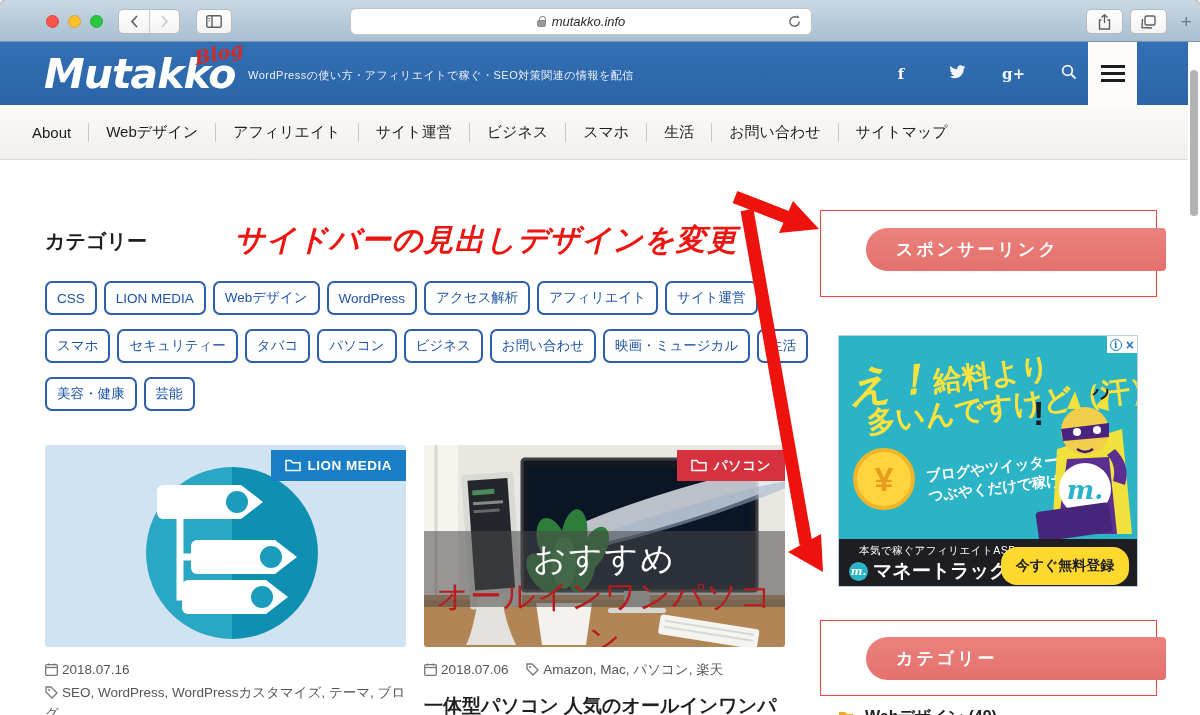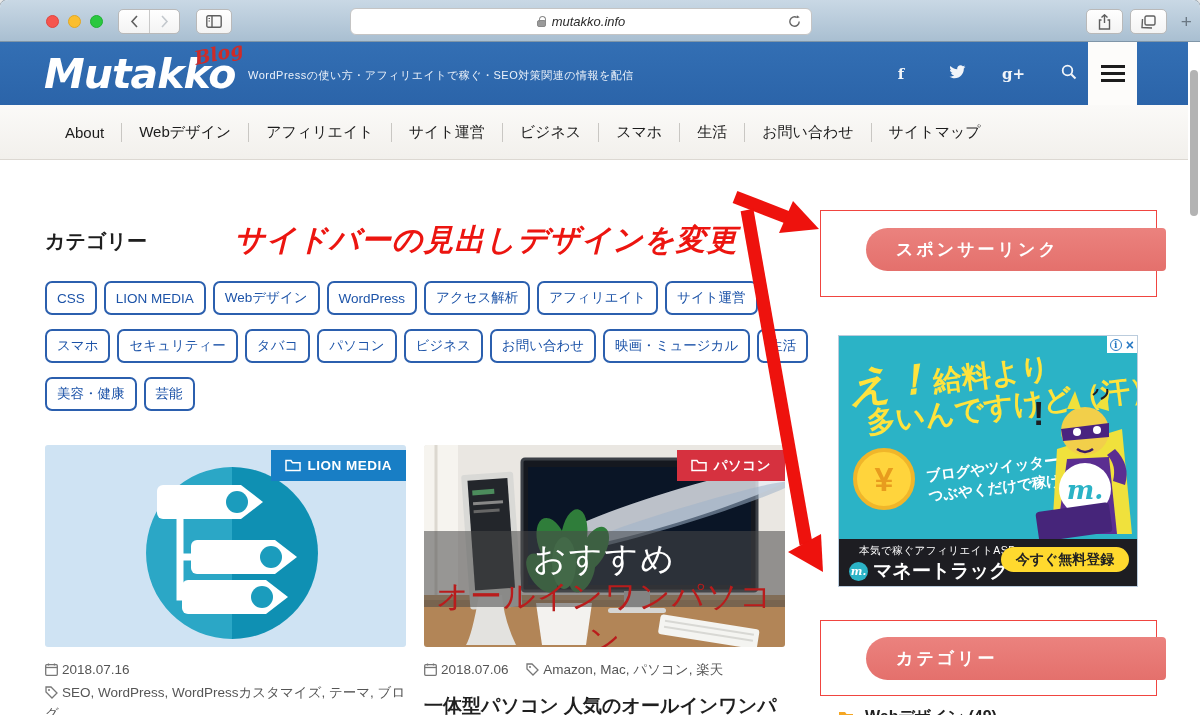--- a/index.html
+++ b/index.html
@@ -51,21 +51,21 @@
   .social { position:absolute; left:890px; top:0; height:63px; display:flex; align-items:center; gap:34px; }
   .social .s-ico { width:22px; text-align:center; color:#f2f5f9; font-size:15px; cursor:pointer;
                    font-family:"DejaVu Serif",serif; font-weight:bold; }
   .hamburger { position:absolute; left:1088px; top:0; width:49px; height:63px; background:#fdfcfa;
                display:flex; flex-direction:column; align-items:center; justify-content:center; gap:4px; cursor:pointer; }
   .hamburger span { display:block; width:24px; height:3px; background:#1c1c1c; }
 
   
   .navbar { position:absolute; top:63px; left:0; width:1188px; height:55px;
             background:linear-gradient(#fbfaf8,#f2f0ec); border-bottom:1px solid #dcd8d2;
-            display:flex; align-items:center; padding-left:65px; }
+            display:flex; align-items:center; padding-left:32px; }
   .nav-item { font-size:15px; color:#1c1c1c; padding:0 17px; cursor:pointer; position:relative; }
   .nav-item:first-child { padding-left:0; }
   .nav-item + .nav-item { border-left:1px solid #c9c7c3; }
 
   
   .main-heading { position:absolute; left:45px; top:186px; font-size:20px; font-weight:bold; color:#1e1e1e; }
   .annotation { position:absolute; left:234px; top:178px; font-size:30px; font-weight:900; font-style:italic;
                 color:#ec1510; letter-spacing:1px; white-space:nowrap; }
   .chip-rows { position:absolute; left:45px; top:239px; width:750px; }
   .chip-row { display:flex; gap:7px; margin-bottom:14px; }
@@ -120,21 +120,21 @@
   .coin { position:absolute; left:14px; top:112px; width:62px; height:62px; border-radius:50%;
           background:#ffd43c; border:4px solid #f0b62a; display:flex; align-items:center;
           justify-content:center; color:#e89c1e; font-size:34px; font-weight:900; }
   .ad-bar { position:absolute; left:0; bottom:0; width:100%; height:47px; background:#1d1d22; z-index:2; }
   .ad-asp { position:absolute; left:20px; top:5px; color:#fff; font-size:10.5px; letter-spacing:0.5px; }
   .ad-brand { position:absolute; left:10px; top:19px; display:flex; align-items:center; gap:5px;
               color:#fff; font-size:19px; font-weight:900; }
   .m-logo { width:19px; height:19px; border-radius:50%; background:#2bb3c6; color:#fff; font-size:11px;
             font-weight:bold; display:flex; align-items:center; justify-content:center;
             font-family:"DejaVu Serif",serif; font-style:italic; }
-  .ad-cta { position:absolute; right:8px; top:8px; width:128px; height:25px; background:#ffd92e;
+  .ad-cta { position:absolute; right:8px; top:8px; width:128px; height:38px; background:#ffd92e;
             border-radius:16px; display:flex; align-items:center; justify-content:center;
             color:#222; font-size:14px; font-weight:900; cursor:pointer; }
   .side-cat-item { position:absolute; left:838px; top:665px; display:flex; align-items:center; gap:8px;
                    font-size:16px; font-weight:bold; color:#222; cursor:pointer; }
 
   
   .scroll-thumb { position:absolute; right:2px; top:70px; width:8px; height:146px; background:#b3b3b3;
                   border-radius:4px; cursor:grab; }
 
   .arrows { position:absolute; left:0; top:0; width:1200px; height:673px; z-index:40; pointer-events:none; }

